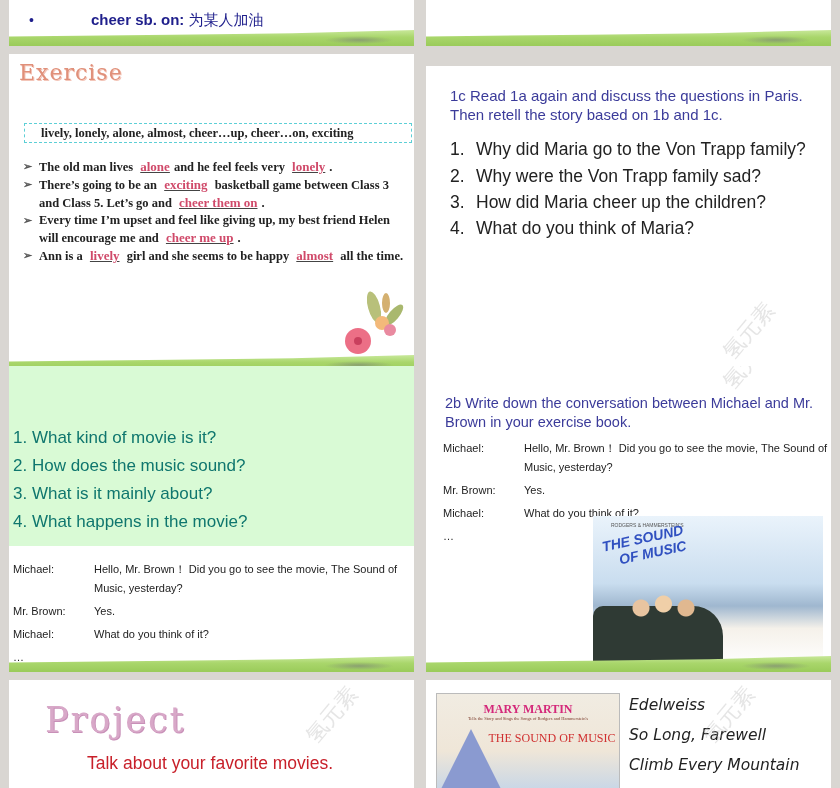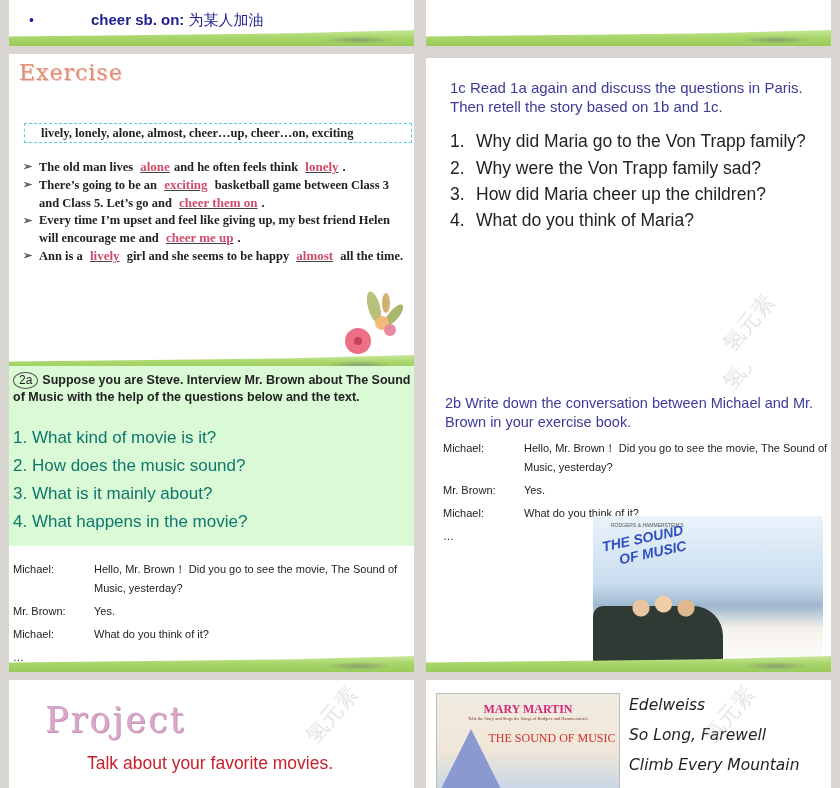--- a/index.html
+++ b/index.html
@@ -43,21 +43,21 @@
     border:1px dashed #5ccfd6; font-family:"Liberation Serif", serif;
     font-weight:bold; font-size:12.5px; color:#222; line-height:18px; padding-left:16px;
   }
   #s3 .items { position:absolute; left:14px; top:104px; width:385px; font-family:"Liberation Serif", serif; font-weight:bold; font-size:12.5px; color:#222; line-height:17px; }
   #s3 .item { position:relative; padding-left:16px; }
   #s3 .item .arrow { position:absolute; left:0; top:0; color:#555; font-size:11px; }
   .ans { color:#d04a6a; text-decoration:underline; text-decoration-color:#444; padding:0 4px; font-size:13px; }
   #s3 .flower { position:absolute; right:8px; bottom:6px; width:70px; height:80px; }
 
   
-  #s4 { left:426px; top:58px; width:405px; height:335px; }
+  #s4 { left:426px; top:66px; width:405px; height:335px; }
   #s4 .intro { position:absolute; left:24px; top:20px; width:370px; color:#3b3b9a; font-size:15px; line-height:19px; }
   #s4 ol { position:absolute; left:24px; top:72px; margin:0; padding:0; list-style:none; width:370px; color:#222; font-size:17.5px; line-height:26px; }
   #s4 ol li { position:relative; padding-left:26px; }
   #s4 ol li .num { position:absolute; left:0; }
   #s4 ol li.wrap { line-height:22px; padding-bottom:3px; }
 
   
   #s5 { left:9px; top:366px; width:405px; height:306px; }
   #s5 .green { position:absolute; left:0; top:0; width:405px; height:180px; background:#d9fad5; }
   #s5 .head { position:absolute; left:4px; top:6px; width:398px; font-size:12.5px; font-weight:bold; color:#222; line-height:16.5px; }
@@ -110,21 +110,21 @@
 <div class="slide" id="s2">
   <div class="grass"></div>
 </div>
 
 <div class="slide" id="s3">
   <div class="title">Exercise</div>
   <div class="wordbox">lively, lonely, alone, almost, cheer…up, cheer…on, exciting</div>
   <div class="items">
     <div class="item">
       <span class="arrow">➢</span>
-      <span>The old man lives </span><span class="ans">alone</span><span>and he often feels think </span><span class="ans">lonely</span><span>.</span>
+      <span>The old man lives </span><span class="ans">alone</span><span>and he feel feels very </span><span class="ans">lonely</span><span>.</span>
     </div>
     <div class="item">
       <span class="arrow">➢</span>
       <span>There’s going to be an </span><span class="ans">exciting</span><span> basketball game between Class 3 and Class 5. Let’s go and </span><span class="ans">cheer  them  on</span><span>.</span>
     </div>
     <div class="item">
       <span class="arrow">➢</span>
       <span>Every time I’m upset and feel like giving up, my best friend Helen will encourage me and </span><span class="ans">cheer   me   up</span><span>.</span>
     </div>
     <div class="item">
@@ -151,23 +151,20 @@
     <li><span class="num">2.</span><span>Why were the Von Trapp family sad?</span></li>
     <li><span class="num">3.</span><span>How did Maria cheer up the children?</span></li>
     <li><span class="num">4.</span><span>What do you think of Maria?</span></li>
   </ol>
   <div class="watermark" style="left:290px;top:250px;">氢元素</div>
   <div class="grass"></div>
 </div>
 
 <div class="slide" id="s5">
   <div class="green"></div>
-  <div class="head">
-    <span class="badge">2a</span><span>Suppose you are Steve. Interview Mr. Brown about The Sound of Music with the help of the questions below and the text.</span>
-  </div>
   <div class="qs">
     <div>1. What kind of movie is it?</div>
     <div>2. How does the music sound?</div>
     <div>3. What is it mainly about?</div>
     <div>4. What happens in the movie?</div>
   </div>
   <div class="dialog" style="left:4px;top:194px;width:395px;">
     <div class="row">
         <span class="spk">Michael:</span>
         <span class="txt">Hello, Mr. Brown！ Did you go to see the movie, The Sound of Music, yesterday?</span>

